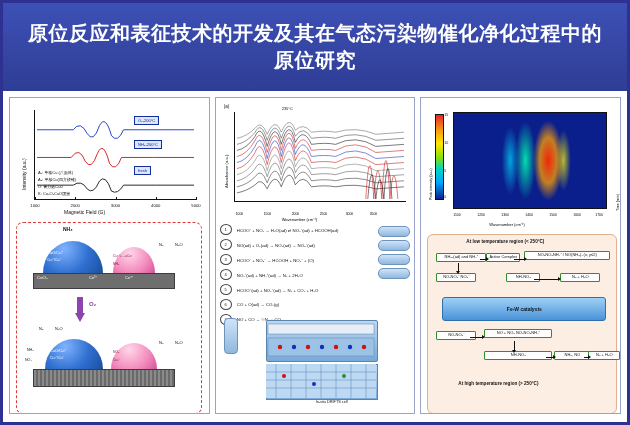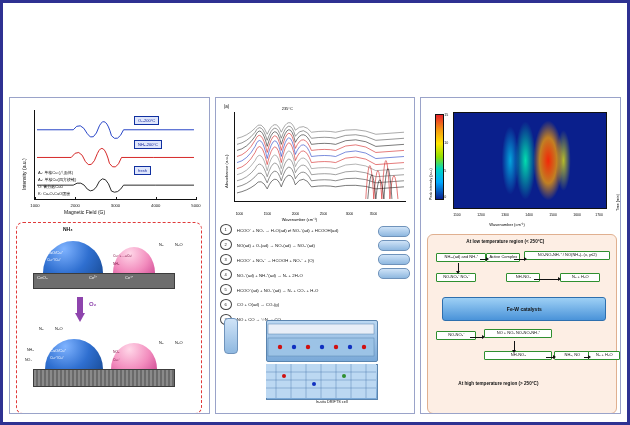--- a/index.html
+++ b/index.html
@@ -308,20 +308,23 @@
     border-top: 3px solid #111;
     border-left: 2.5px solid transparent;
     border-right: 2.5px solid transparent;
   }
 </style>
 </head>
 <body>
 
 <div class="poster">
 
+  <div class="title-band">
+    <div class="title-text">原位反应和表征技术的开发及其在气态污染物催化净化过程中的原位研究</div>
+  </div>
 
   <div class="panels">
 
     <div class="panel">
 
       <div class="fig p1-epr">
         <div class="epr-ylabel">Intensity (a.u.)</div>
         <div class="epr-plot">
           <svg width="100%" height="100%" viewBox="0 0 160 90" preserveAspectRatio="none">
             <path d="M2,20 L38,20 Q45,10 52,24 Q58,34 64,16 Q70,4 76,26 Q82,34 88,20 L120,20 L158,20" fill="none" stroke="#1030c0" stroke-width="0.9"></path>

